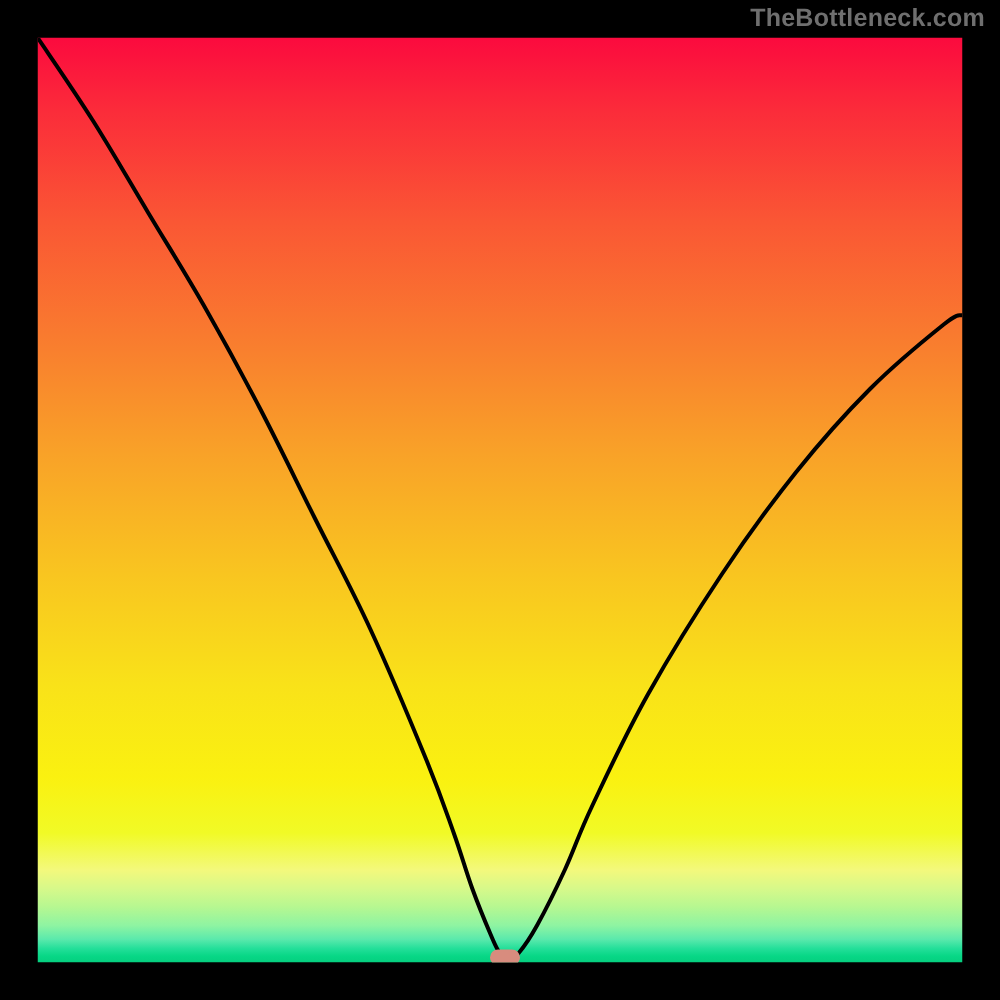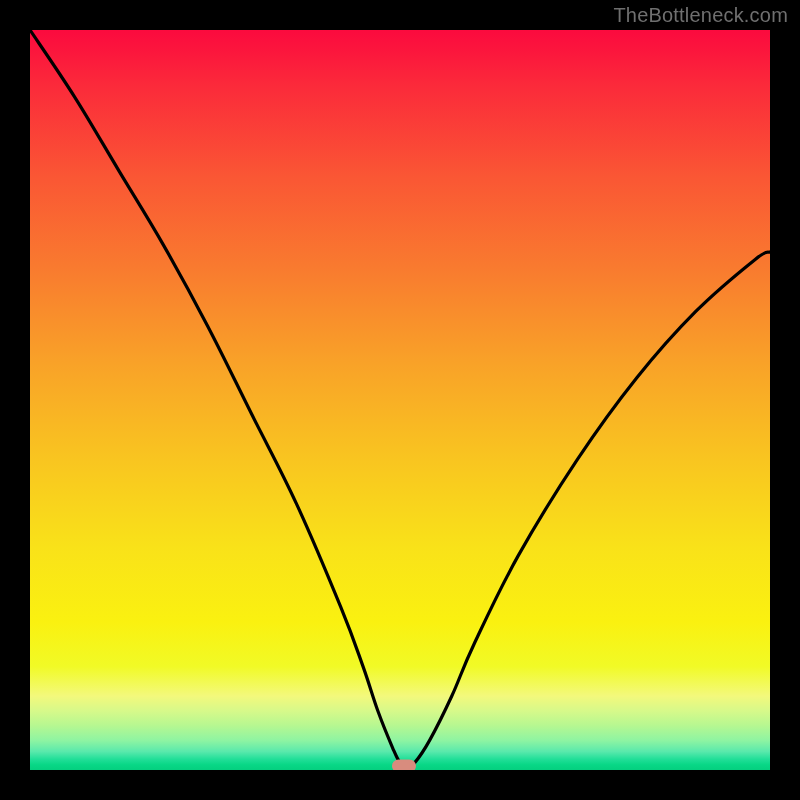--- a/index.html
+++ b/index.html
@@ -15,21 +15,21 @@
     position: relative;
     width: 800px;
     height: 800px;
     background: #000;
   }
   .watermark {
     position: absolute;
     top: 4px;
     right: 12px;
     font-size: 20px;
-    font-weight: 400;
+    font-weight: 700;
     color: #6f6f6f;
     letter-spacing: 0.2px;
     z-index: 10;
   }
   .plot {
     position: absolute;
     left: 30px;
     top: 30px;
     width: 740px;
     height: 740px;

